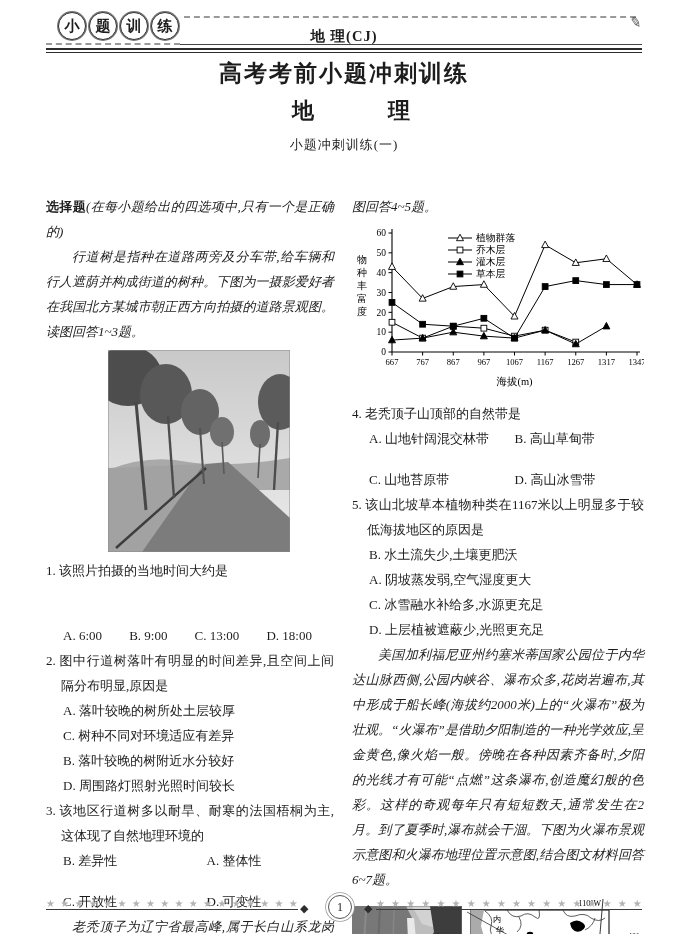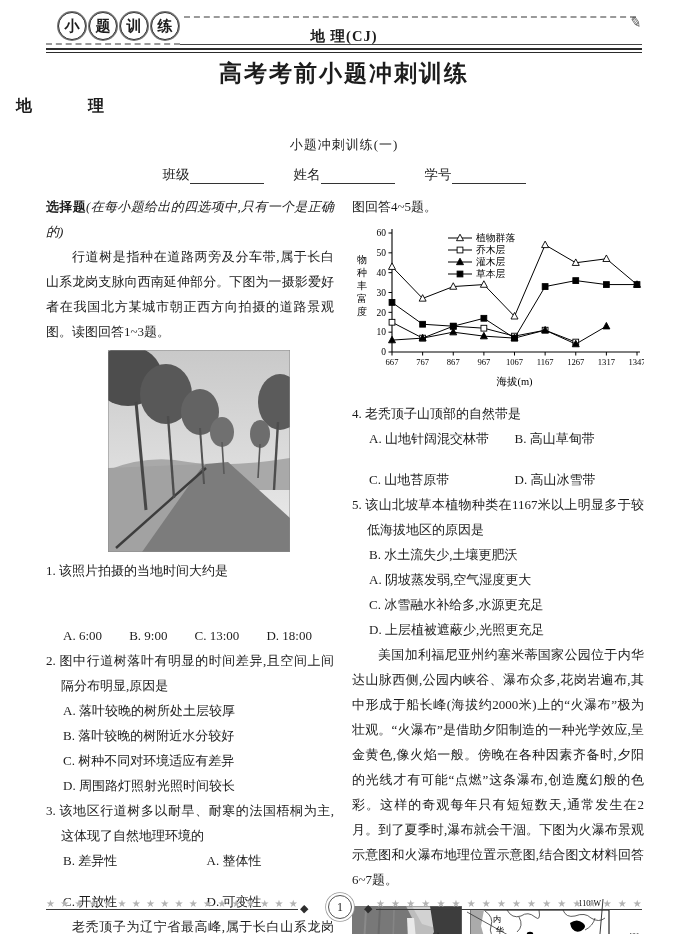--- a/index.html
+++ b/index.html
@@ -16,33 +16,33 @@
   .dash-under-logo{position:absolute;left:0;top:33px;width:134px;border-top:2px dashed #9a9a9a;}
   .pencil{position:absolute;right:-6px;top:-4px;font-size:14px;color:#555;transform:rotate(10deg);}
   .subject-line{position:absolute;left:0;right:0;top:17px;text-align:center;
                 font-size:14.5px;font-weight:bold;letter-spacing:1px;}
   .thin-rule{position:absolute;left:180px;top:44px;width:462px;border-top:1px solid #444;}
   .rule-heavy{position:absolute;left:46px;top:48px;width:596px;border-top:2.5px solid #2c2c2c;}
   .rule-light{position:absolute;left:46px;top:52px;width:596px;border-top:1px solid #2c2c2c;}
 
   
   .t-main{position:absolute;left:0;right:0;top:58px;text-align:center;font-size:23px;font-weight:bold;letter-spacing:2px;}
-  .t-subj{position:absolute;left:16px;right:0;top:96px;text-align:left;font-size:16px;font-weight:bold;letter-spacing:2px;}
+  .t-subj{position:absolute;left:16px;right:0;top:96px;text-align:center;font-size:22px;font-weight:bold;letter-spacing:2px;}
   .t-sub{position:absolute;left:0;right:0;top:136px;text-align:center;font-size:13px;font-weight:normal;letter-spacing:1px;}
   .fields{position:absolute;left:0;right:0;top:166px;display:flex;justify-content:center;gap:30px;font-size:13.5px;}
   .field{display:flex;align-items:flex-end;}
   .blank{display:inline-block;width:74px;border-bottom:1px solid #333;height:15px;}
 
   
   .col{position:absolute;top:194px;font-size:13px;line-height:25px;text-align:justify;}
   .col-left{left:46px;width:288px;}
   .col-right{left:352px;width:292px;}
   .sec-head{font-weight:bold;}
   .sec-note{font-style:italic;font-weight:normal;}
-  .passage{text-indent:2em;}
+  .passage{font-style:italic;text-indent:2em;}
   .passage.cont{text-indent:0;}
   .qline{padding-left:15px;text-indent:-15px;}
   .opts-row{display:flex;justify-content:space-between;padding-left:17px;padding-right:22px;margin-top:40px;}
   .opts-col .opt{padding-left:17px;}
   .opts-grid{display:grid;grid-template-columns:1fr 1fr;padding-left:17px;gap:16px;}
 
   .street-photo{margin:6px 0 6px 62px;display:block;}
   .chart-box{margin:2px 0 2px 0;}
 
   
@@ -82,40 +82,26 @@
     <div class="dash-under-logo"></div>
     <div class="subject-line">地 理(CJ)</div>
   </div>
   <div class="thin-rule"></div>
   <div class="rule-heavy"></div>
   <div class="rule-light"></div>
 
   <div class="t-main">高考考前小题冲刺训练</div>
   <div class="t-subj">地　　　理</div>
   <div class="t-sub">小题冲刺训练(一)</div>
-  <div class="fields">
-    <span class="field">
-        <span>班级</span>
-        <span class="blank"></span>
-      </span>
-    <span class="field">
-        <span>姓名</span>
-        <span class="blank"></span>
-      </span>
-    <span class="field">
-        <span>学号</span>
-        <span class="blank"></span>
-      </span>
-  </div>
 
   <div class="col col-left">
     <div>
       <span class="sec-head">选择题</span><span class="sec-note">(在每小题给出的四选项中,只有一个是正确的)</span>
     </div>
-    <div class="passage">行道树是指种在道路两旁及分车带,属于长白山系龙岗支脉向西南延伸部分。下图为一摄影爱好者在我国北方某城市朝正西方向拍摄的道路景观图。读图回答1~3题。</div>
+    <div class="passage">行道树是指种在道路两旁及分车带,给车辆和行人遮荫并构成街道的树种。下图为一摄影爱好者在我国北方某城市朝正西方向拍摄的道路景观图。读图回答1~3题。</div>
 
     <svg class="street-photo" width="182" height="202" viewBox="0 0 182 202">
       <defs>
         <linearGradient id="sky" x1="0" y1="0" x2="0" y2="1">
           <stop offset="0" stop-color="#c9c9c9"></stop>
             <stop offset="1" stop-color="#ececec"></stop>
         </linearGradient>
       </defs>
       <rect x="0" y="0" width="182" height="202" fill="url(#sky)"></rect>
       <path d="M0,120 Q40,104 80,112 Q120,118 182,108 L182,140 L0,140 Z" fill="#a9a9a9"></path>
@@ -143,22 +129,22 @@
         <span>A. 6:00</span>
         <span>B. 9:00</span>
         <span>C. 13:00</span>
         <span>D. 18:00</span>
       </div>
     </div>
 
     <div class="q opts-col">
       <div class="qline"><span>2.</span> <span>图中行道树落叶有明显的时间差异,且空间上间隔分布明显,原因是</span></div>
       <div class="opt">A. 落叶较晚的树所处土层较厚</div>
+      <div class="opt">C. 树种不同对环境适应有差异</div>
       <div class="opt">B. 落叶较晚的树附近水分较好</div>
-      <div class="opt">C. 树种不同对环境适应有差异</div>
       <div class="opt">D. 周围路灯照射光照时间较长</div>
     </div>
 
     <div class="q">
       <div class="qline"><span>3.</span> <span>该地区行道树多以耐旱、耐寒的法国梧桐为主,这体现了自然地理环境的</span></div>
       <div class="opts-grid">
         <span>B. 差异性</span>
         <span>A. 整体性</span>
         <span>C. 开放性</span>
         <span>D. 可变性</span>

